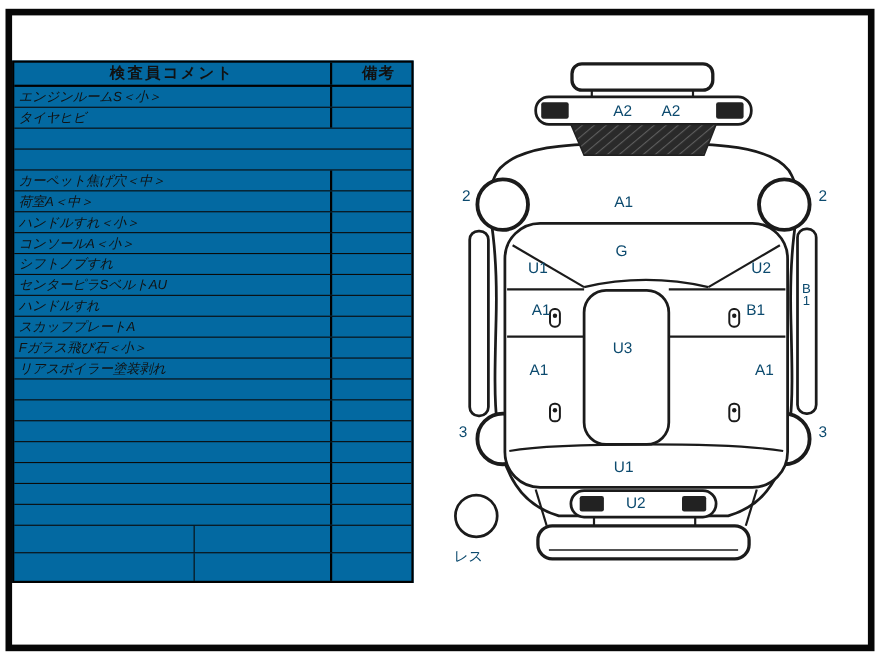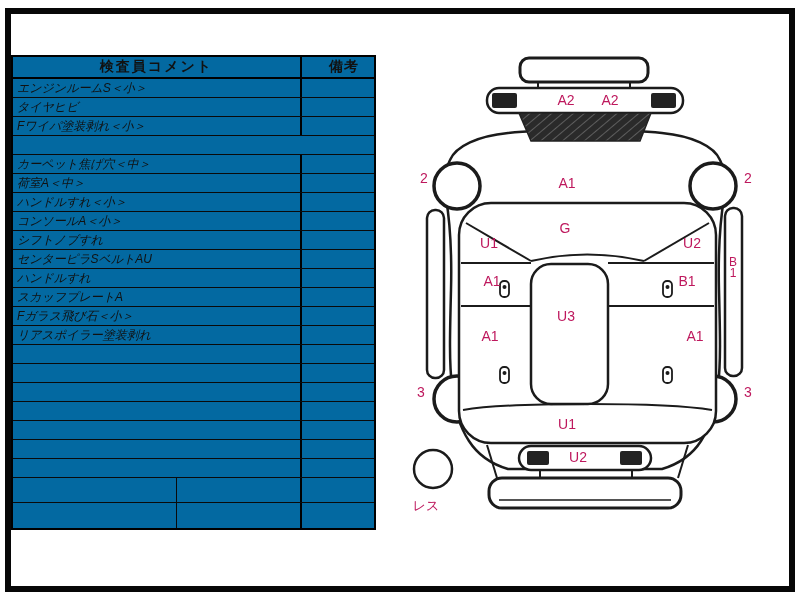--- a/index.html
+++ b/index.html
@@ -20,21 +20,21 @@
   .td-main { width: 289px; border-right: 2px solid #000; display: flex; align-items: center; padding-left: 4px; white-space: nowrap; overflow: hidden; font-style: italic; }
   .td-rem  { flex: 1; }
   .frow { display: flex; height: 25px; border-bottom: 1.5px solid #0a0a0a; }
   .fd-a { width: 164px; border-right: 1.5px solid #0a0a0a; }
   .fd-b { width: 125px; border-right: 2px solid #000; }
   .fd-rem { flex: 1; }
 
   
   .diagram { position: absolute; left: 378px; top: 50px; width: 417px; height: 500px; }
   .diagram svg { position: absolute; left: 0; top: 0; }
-  .dlabel { position: absolute; transform: translate(-50%,-50%); font-size: 14px; color: #be185d; white-space: nowrap; }
+  .dlabel { position: absolute; transform: translate(-50%,-50%); font-size: 14px; color: #0c4a6e; white-space: nowrap; }
   .dlabel.small { font-size: 13px; }
   .dlabel.vert { writing-mode: vertical-rl; text-orientation: upright; letter-spacing: -3px; font-size: 12px; }
 </style>
 </head>
 <body>
 
 <div class="frame"></div>
 
 <div class="ctable">
   <div class="thead">
@@ -44,21 +44,20 @@
 
   <div class="trow">
       <div class="td-main">エンジンルームS＜小＞</div>
       <div class="td-rem"></div>
     </div>
   <div class="trow">
       <div class="td-main">タイヤヒビ</div>
       <div class="td-rem"></div>
     </div>
   <div class="trow">
-      <div class="td-main">Fワイパ塗装剥れ＜小＞</div>
       <div class="td-rem"></div>
     </div>
   <div class="trow">
       <div class="td-rem"></div>
     </div>
   <div class="trow">
       <div class="td-main">カーペット焦げ穴＜中＞</div>
       <div class="td-rem"></div>
     </div>
   <div class="trow">

